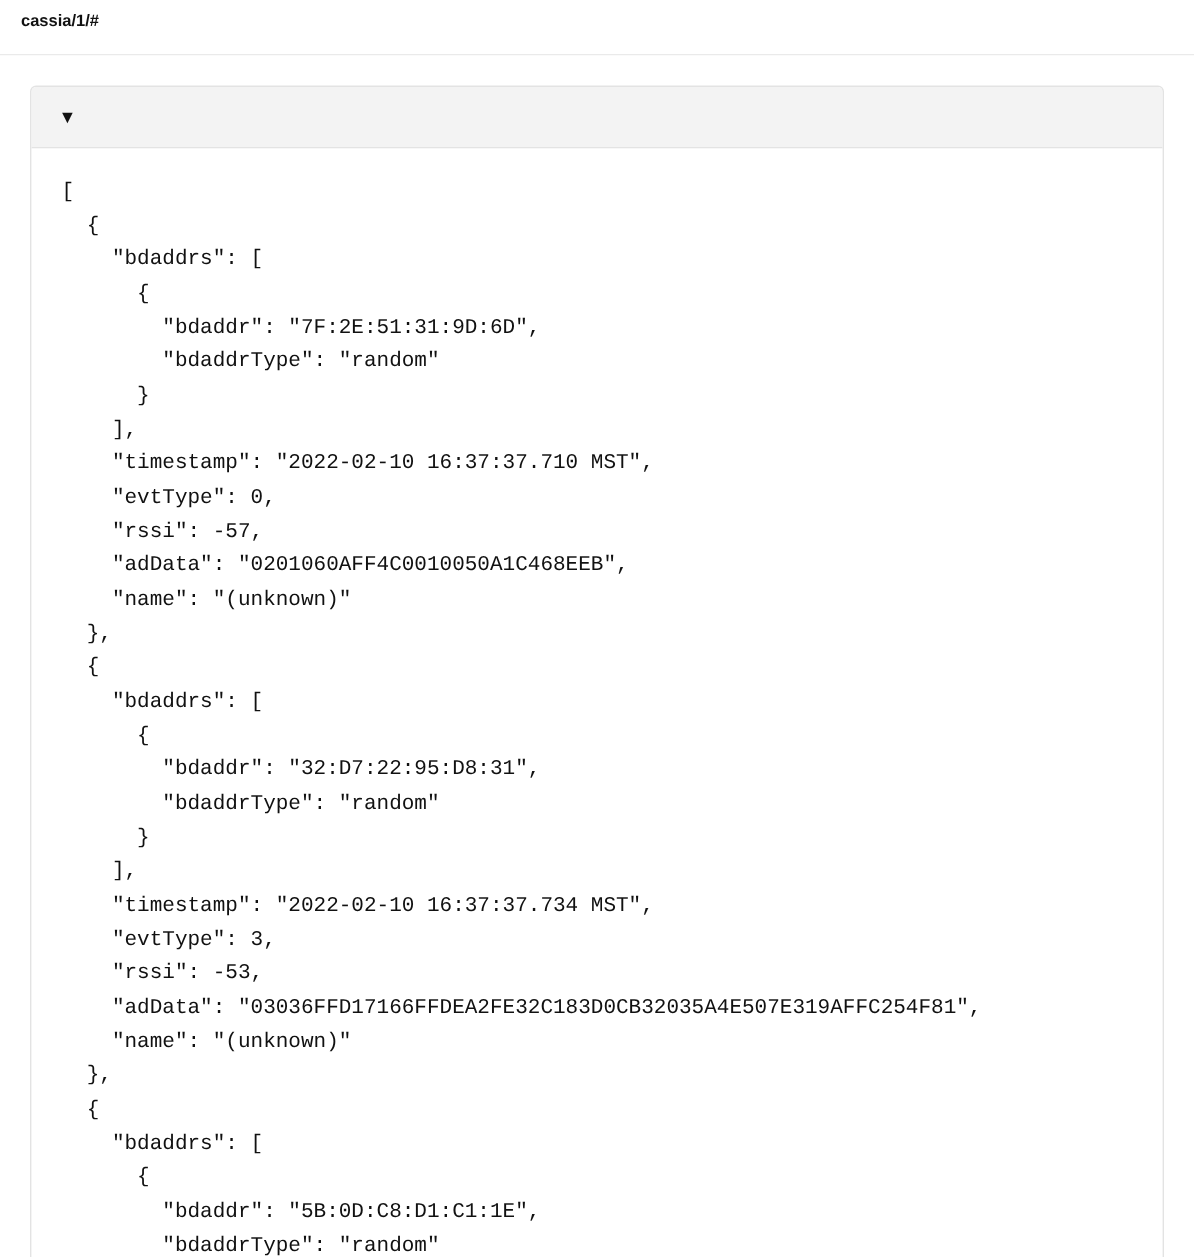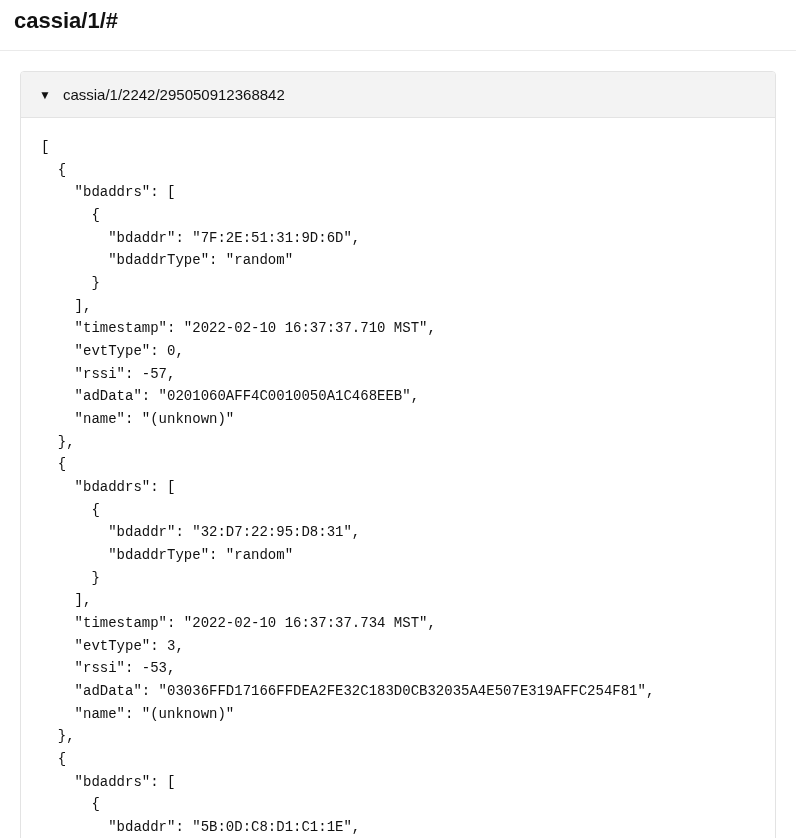--- a/index.html
+++ b/index.html
@@ -1,18 +1,18 @@
 <!DOCTYPE html>
 <html><head>
 <meta charset="utf-8">
 <style>
   * { box-sizing: border-box; margin: 0; padding: 0; }
   html, body { width: 796px; background: #ffffff; font-family: -apple-system, BlinkMacSystemFont, "Segoe UI", Helvetica, Arial, sans-serif; color: #111; }
   .header { padding: 8px 14px 10px 14px; }
-  .header h1 { font-size: 22px; font-weight: 700; }
+  .header h1 { font-size: 11px; font-weight: 700; }
   .divider { border-top: 1px solid #eaeaea; margin-top: 6px; }
   .content-wrap { padding: 20px 20px 0 20px; background: #ffffff; }
   .panel { border: 1px solid #e3e3e3; border-radius: 4px; overflow: hidden; }
   .panel-header { background: #f3f3f3; padding: 14px 18px; display: flex; align-items: center; gap: 12px; cursor: pointer; border-bottom: 1px solid #e3e3e3; }
   .caret { font-size: 12px; line-height: 1; user-select: none; }
   .topic { font-size: 15px; font-family: -apple-system, BlinkMacSystemFont, "Segoe UI", Helvetica, Arial, sans-serif; }
   .panel-body { background: #ffffff; padding: 18px 4px 6px 4px; }
   pre.json { font-family: ui-monospace, SFMono-Regular, Menlo, Consolas, "Liberation Mono", monospace; font-size: 14px; line-height: 1.62; white-space: pre; padding-left: 16px; color:#111; }
 </style>
 </head>
@@ -20,21 +20,20 @@
 
 <div class="header">
   <h1>cassia/1/#</h1>
 </div>
 <div class="divider"></div>
 
 <div class="content-wrap">
   <div class="panel">
     <div class="panel-header">
       <span class="caret">▼</span>
-      <span class="topic">cassia/1/2242/295050912368842</span>
     </div>
     <div class="panel-body">
       <pre class="json" id="json-view">[
   {
     "bdaddrs": [
       {
         "bdaddr": "7F:2E:51:31:9D:6D",
         "bdaddrType": "random"
       }
     ],

